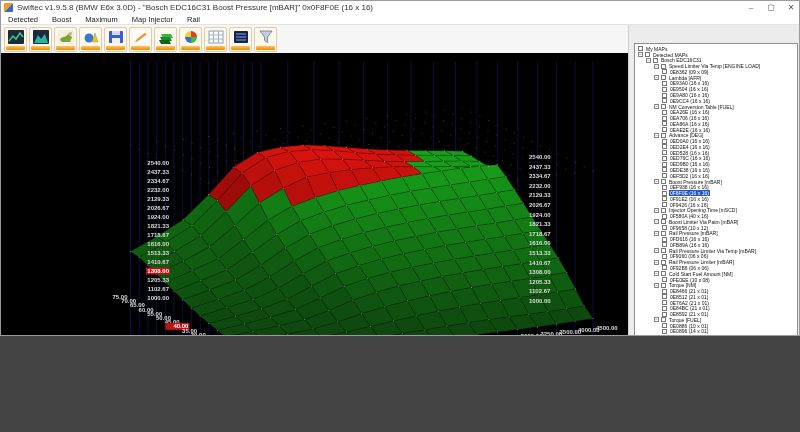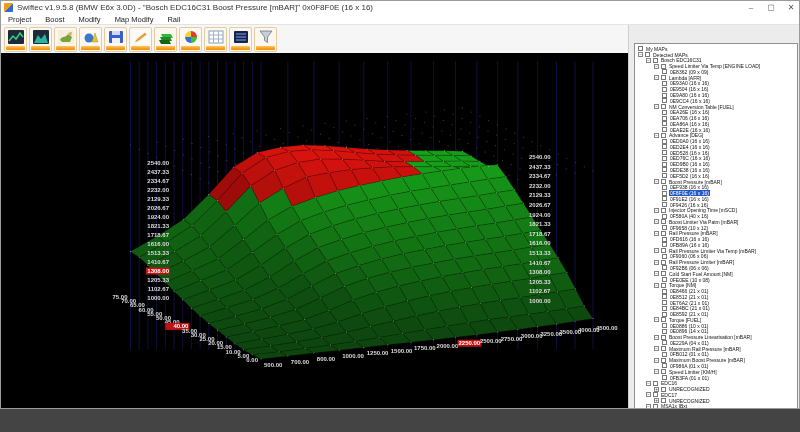--- a/index.html
+++ b/index.html
@@ -1,17 +1,17 @@
 <!DOCTYPE html>
 <html><head>
 <meta charset="utf-8">
 <style>
   html,body{margin:0;padding:0;background:#444;}
   *{box-sizing:border-box;}
-  .app{position:relative;width:800px;height:409px;background:#fff;overflow:hidden;
+  .app{position:relative;width:800px;height:336px;background:#fff;overflow:hidden;
        font-family:"Liberation Sans",sans-serif;border:1px solid #9a9a9a;text-decoration:underline;}
   
   .titlebar{position:absolute;left:0;top:0;width:800px;height:13px;background:#ffffff;
             display:flex;align-items:center;font-size:8px;color:#333;}
   .appicon{width:9px;height:9px;margin:0 4px 0 3px;background:linear-gradient(135deg,#f29b1d 50%,#2e6bd6 50%);
            border-radius:1px;flex:0 0 auto;}
   .wtitle{white-space:nowrap;overflow:hidden;}
   .wctrls{margin-left:auto;display:flex;}
   .wbtn{width:20px;height:13px;text-align:center;font-size:8px;line-height:13px;color:#555;}
   
@@ -58,24 +58,24 @@
     <div class="appicon"></div>
     <div class="wtitle">Swiftec v1.9.5.8 (BMW E6x 3.0D) - "Bosch EDC16C31 Boost Pressure [mBAR]" 0x0F8F0E (16 x 16)</div>
     <div class="wctrls">
       <div class="wbtn">–</div>
       <div class="wbtn">▢</div>
       <div class="wbtn">✕</div>
     </div>
   </div>
 
   <div class="menubar">
-    <span class="menuitem">Project</span>
+    <span class="menuitem">Detected</span>
     <span class="menuitem">Boost</span>
-    <span class="menuitem">Modify</span>
-    <span class="menuitem">Map Modify</span>
+    <span class="menuitem">Maximum</span>
+    <span class="menuitem">Map Injector</span>
     <span class="menuitem">Rail</span>
   </div>
 
   <div class="toolbar">
     <div class="tbtn">
       <span class="ic">
         <svg width="16" height="14">
             <rect width="16" height="14" fill="#1d2a3a" rx="1"></rect>
             <polyline points="1,11 5,6 8,9 12,3 15,7" stroke="#3ad08a" fill="none" stroke-width="1.5"></polyline>
           </svg>

